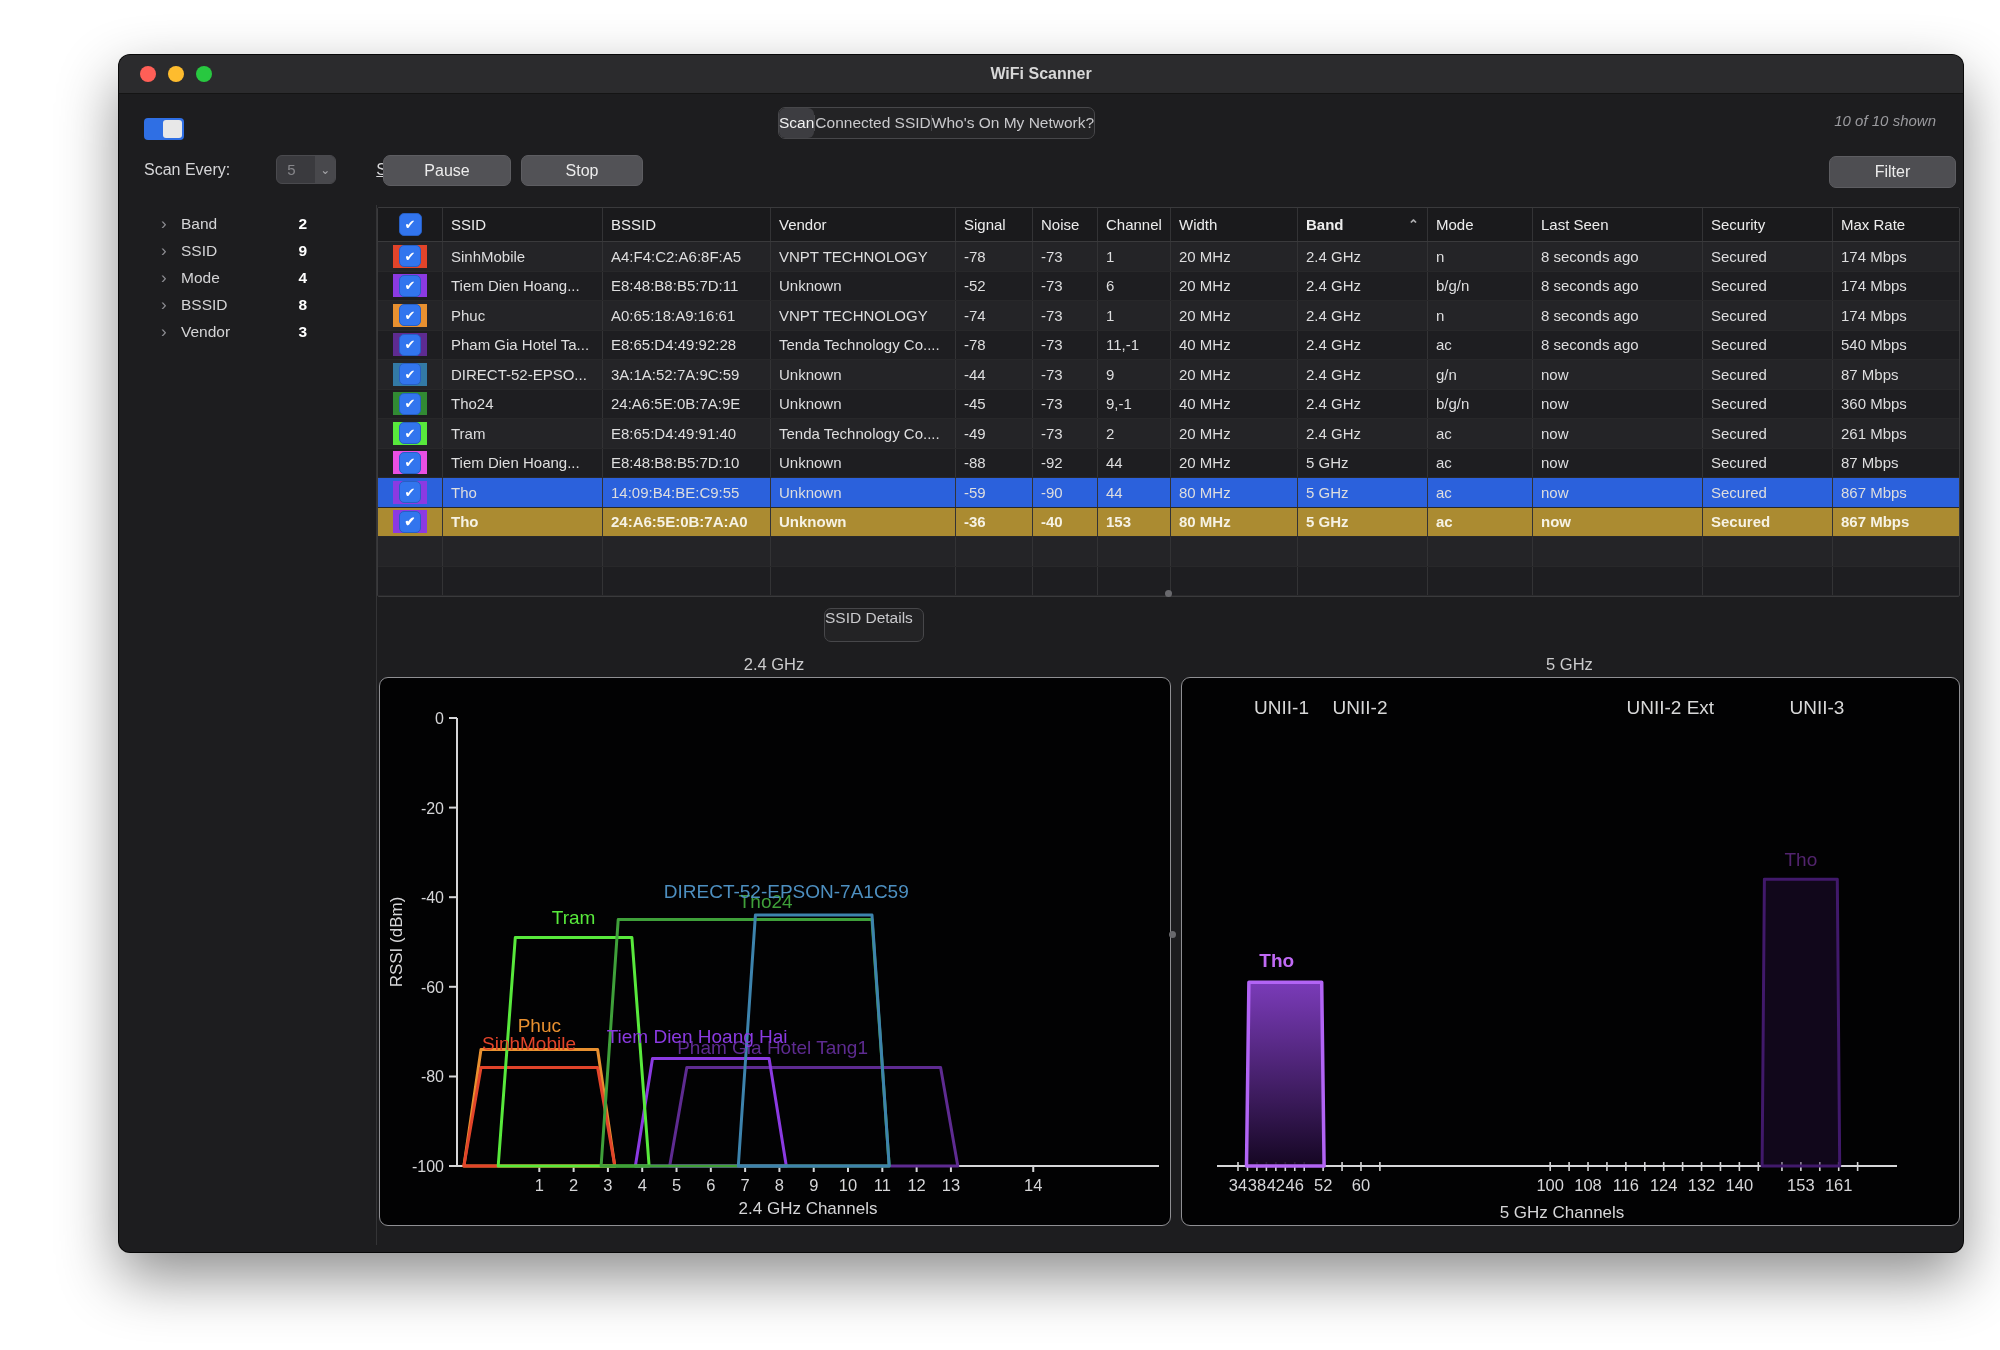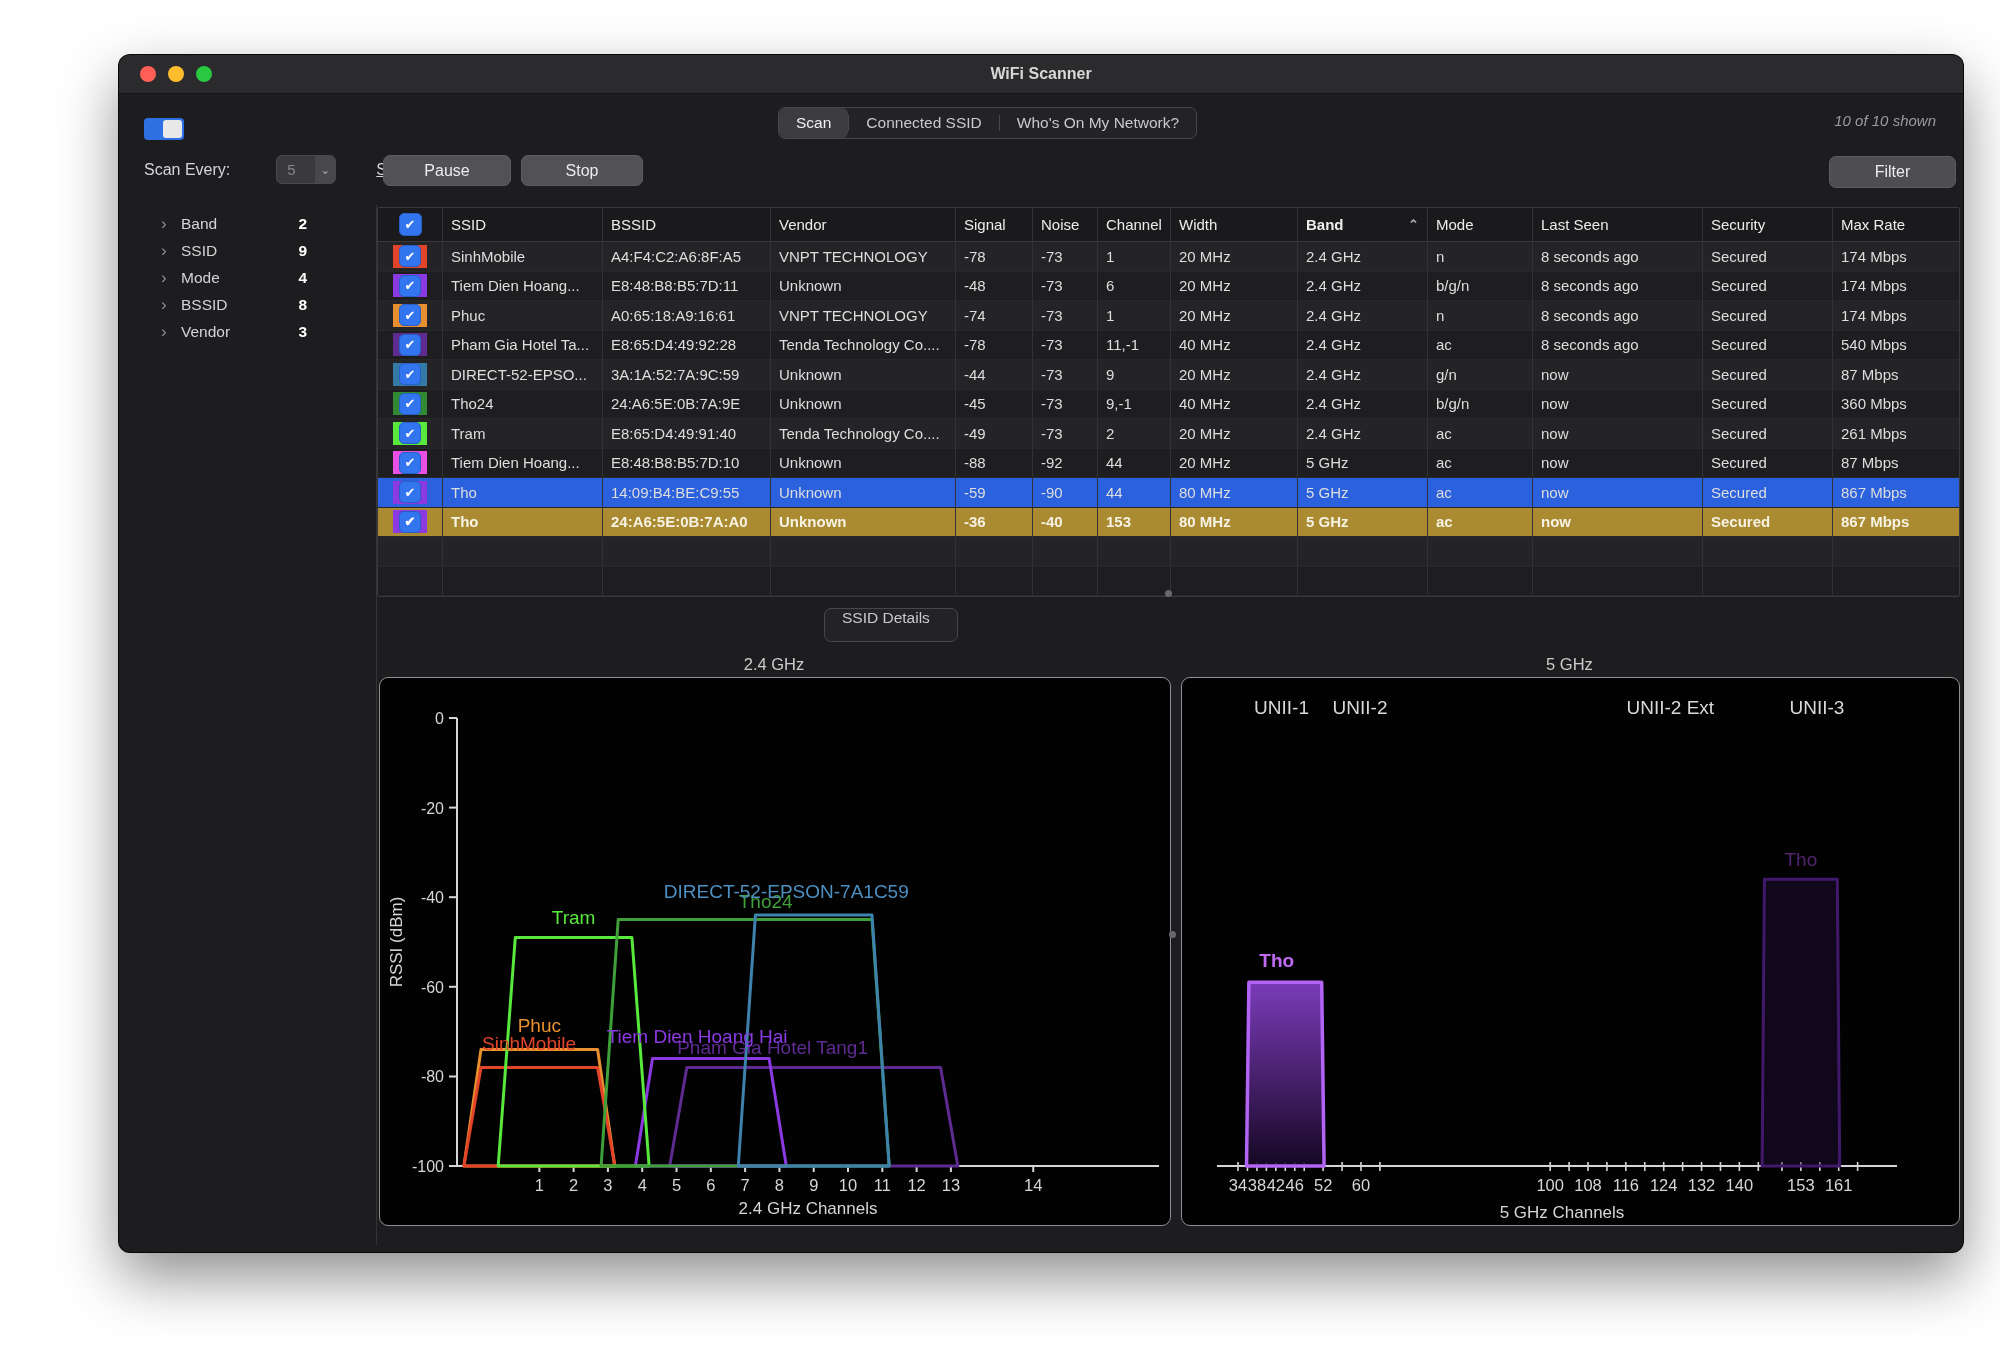--- a/index.html
+++ b/index.html
@@ -11,21 +11,21 @@
   .tl.red{left:21px;background:#ff5f57;}
   .tl.yellow{left:49px;background:#febc2e;}
   .tl.green{left:77px;background:#28c840;}
   .win-title{position:absolute;left:0;top:0;width:100%;height:38px;line-height:38px;text-align:center;
              color:#d8d8d8;font-size:16px;font-weight:700;}
   
   .toggle{position:absolute;left:25px;top:63px;width:40px;height:22px;background:#2f6fe4;border-radius:4px;}
   .toggle .knob{position:absolute;right:2px;top:2px;width:19px;height:18px;background:#e8e8e8;border-radius:3px;}
   .seg{position:absolute;display:inline-flex;align-items:stretch;border:1px solid #47474a;border-radius:7px;
        background:#232325;overflow:hidden;height:30px;}
-  .seg-item{display:flex;align-items:center;padding:0 17px;color:#c9c9cc;font-size:15.5px;white-space:nowrap;cursor:default;}
+  .seg-item{display:flex;align-items:center;padding:0 0;color:#c9c9cc;font-size:15.5px;white-space:nowrap;cursor:default;}
   .seg-item.sel{background:#3d3d41;color:#f2f2f2;border-radius:6px;}
   .seg-div{width:1px;background:#47474a;margin:7px 0;}
   .top-seg{left:659px;top:52px;}
   .shown-count{position:absolute;right:27px;top:57px;color:#9a9a9e;font-size:15px;font-style:italic;}
   .scanrow{position:absolute;left:25px;top:100px;height:29px;display:flex;align-items:center;color:#d6d6d8;font-size:16px;gap:28px;}
   .dropdown{margin-left:18px;width:58px;height:27px;background:#3a3a3e;border:1px solid #4a4a4e;border-radius:6px;
             display:flex;align-items:center;overflow:hidden;}
   .dropdown .val{flex:1;padding-left:10px;color:#86868a;font-size:15px;}
   .dropdown .chev{width:20px;height:100%;background:#48484c;color:#a6a6aa;display:flex;align-items:center;justify-content:center;font-size:12px;}
   .sec-label{margin-left:12px;text-decoration:underline;}
@@ -180,21 +180,21 @@
         </div>
         <div class="trow even">
           <div class="cell c0">
             <div class="swatch" style="background: rgb(139, 58, 226);">
               <div class="cbx">✔</div>
             </div>
           </div>
           <div class="cell c1">Tiem Dien Hoang...</div>
           <div class="cell c2">E8:48:B8:B5:7D:11</div>
           <div class="cell c3">Unknown</div>
-          <div class="cell c4">-48</div>
+          <div class="cell c4">-52</div>
           <div class="cell c5">-73</div>
           <div class="cell c6">6</div>
           <div class="cell c7">20 MHz</div>
           <div class="cell c8">2.4 GHz</div>
           <div class="cell c9">b/g/n</div>
           <div class="cell c10">8 seconds ago</div>
           <div class="cell c11">Secured</div>
           <div class="cell c12">174 Mbps</div>
         </div>
         <div class="trow odd">

